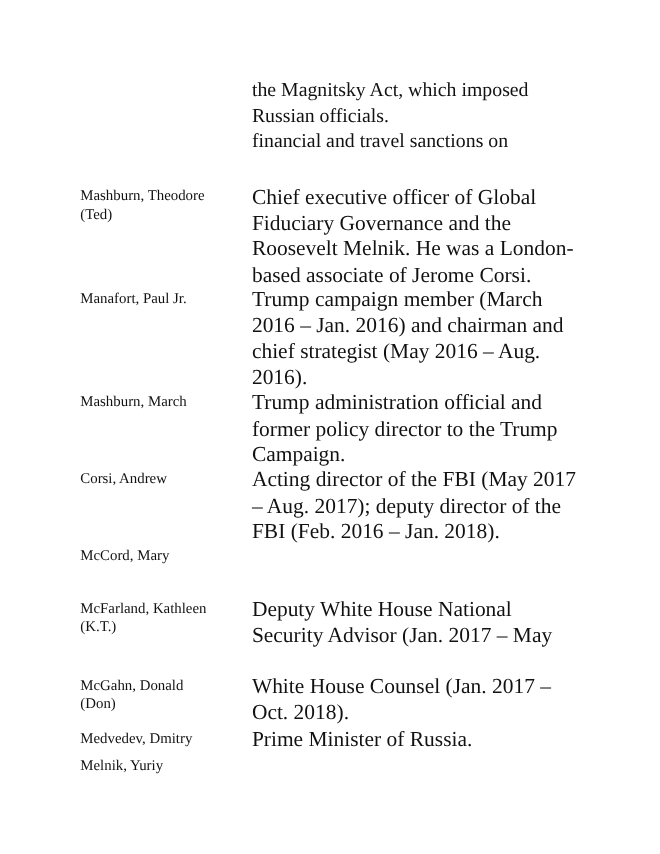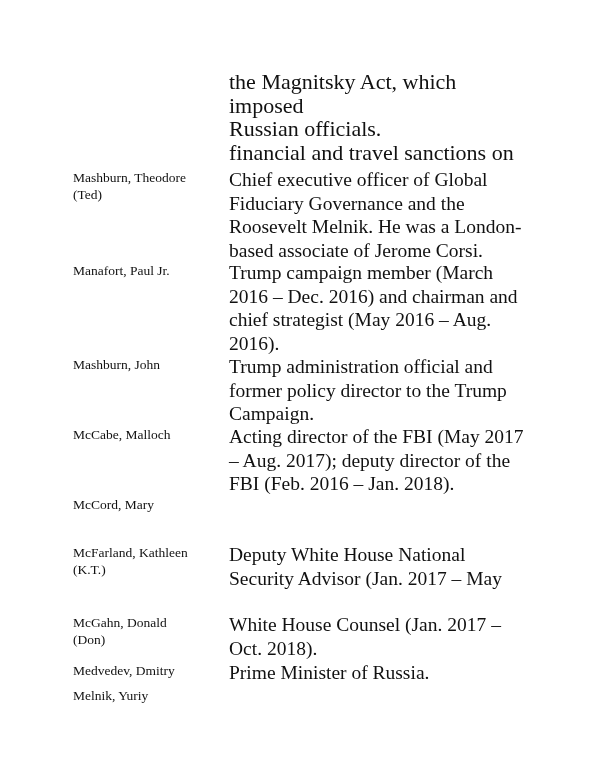--- a/index.html
+++ b/index.html
@@ -1,17 +1,17 @@
 <!DOCTYPE html>
 <html><head>
   <meta charset="utf-8">
   <style>
     html, body { margin: 0; padding: 0; background: #ffffff; }
     body { width: 600px; height: 776px; position: relative; overflow: hidden; font-family: "Liberation Serif", serif; color: #111; }
-    .cont { position: absolute; left: 229px; top: 70px; font-size: 22px; line-height: 23.5px; width: 300px; }
+    .cont { position: absolute; left: 229px; top: 70px; font-size: 18px; line-height: 23.5px; width: 300px; }
     .entry { position: absolute; left: 0; width: 600px; }
     .name { position: absolute; left: 73px; font-size: 13.5px; line-height: 17px; width: 140px; top: 1px; }
     .desc { position: absolute; left: 229px; font-size: 19.5px; line-height: 23.5px; width: 300px; }
   </style>
 </head>
 <body>
 
 <div class="cont">
   <div>the Magnitsky Act, which imposed</div>
   <div>Russian officials.</div>
@@ -30,40 +30,40 @@
     <div>based associate of Jerome Corsi.</div>
   </div>
 </div>
 
 <div class="entry" style="top:261px">
   <div class="name">
     <div>Manafort, Paul Jr.</div>
   </div>
   <div class="desc">
     <div>Trump campaign member (March</div>
-    <div>2016 – Dec. 2016) and chairman and</div>
+    <div>2016 – Jan. 2016) and chairman and</div>
     <div>chief strategist (May 2016 – Aug.</div>
     <div>2016).</div>
   </div>
 </div>
 
 <div class="entry" style="top:355px">
   <div class="name">
-    <div>Mashburn, John</div>
+    <div>Mashburn, March</div>
   </div>
   <div class="desc">
     <div>Trump administration official and</div>
     <div>former policy director to the Trump</div>
     <div>Campaign.</div>
   </div>
 </div>
 
 <div class="entry" style="top:425px">
   <div class="name">
-    <div>McCabe, Malloch</div>
+    <div>Corsi, Andrew</div>
   </div>
   <div class="desc">
     <div>Acting director of the FBI (May 2017</div>
     <div>– Aug. 2017); deputy director of the</div>
     <div>FBI (Feb. 2016 – Jan. 2018).</div>
   </div>
 </div>
 
 <div class="entry" style="top:495px">
   <div class="name">

